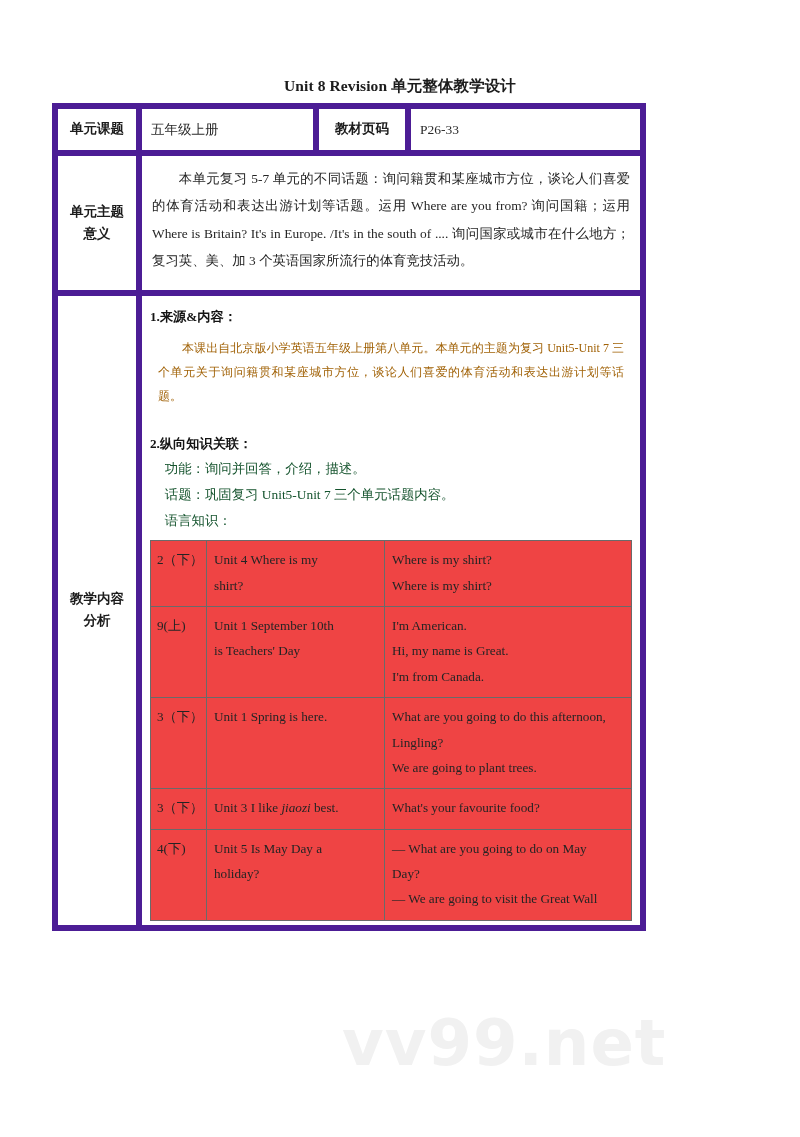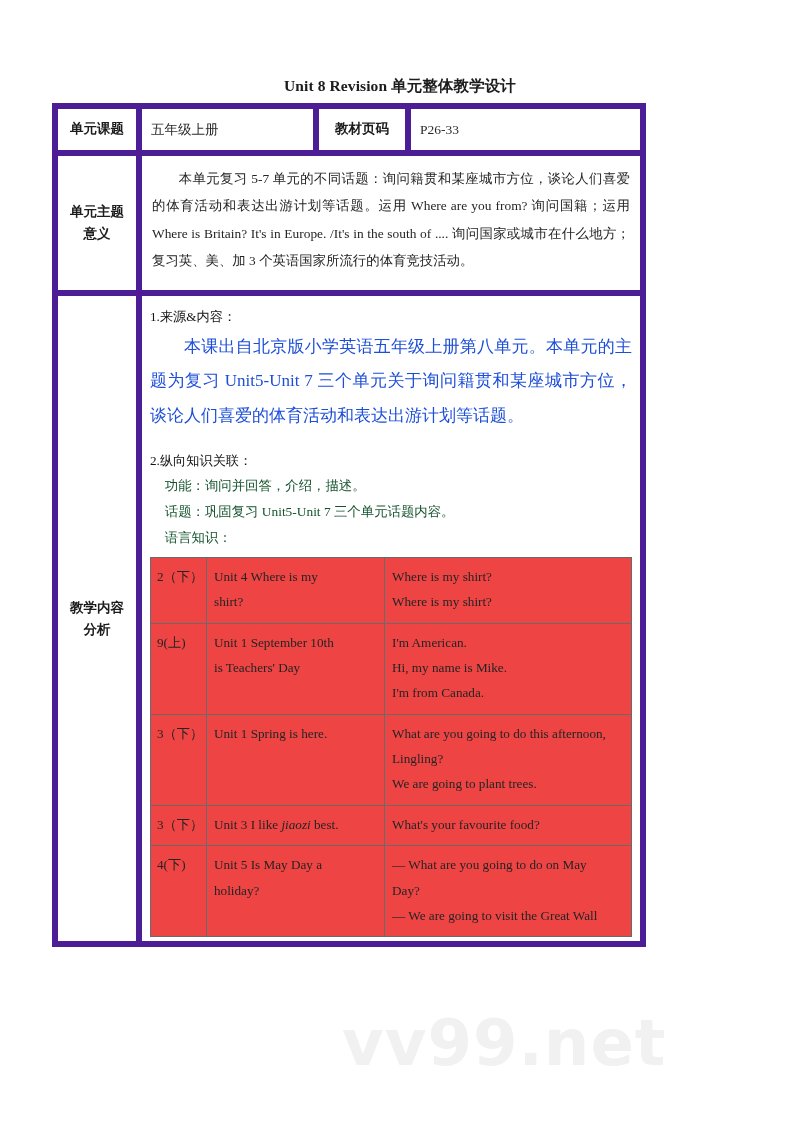--- a/index.html
+++ b/index.html
@@ -101,32 +101,32 @@
     margin: 0;
   }
 
   
   .analysis-cell {
     padding: 8px 8px 4px 8px !important;
     vertical-align: top !important;
   }
   .sec-heading {
     font-size: 13.2px;
-    font-weight: 400;
+    font-weight: 700;
     color: #141414;
     margin: 2px 0 2px 0;
     line-height: 1.6;
   }
   .sec-para {
-    font-size: 17px;
+    font-size: 12px;
     line-height: 2.04;
     text-indent: 2em;
     text-align: justify;
-    color: #1d4ed8;
-    margin: 0;
+    color: #a16207;
+    margin: 8px;
   }
   .sec-line {
     font-size: 13.4px;
     line-height: 1.95;
     color: #14532d;
     margin: 0;
     padding-left: 1.1em;
   }
   .spacer-sm { height: 14px; }
 
@@ -226,21 +226,21 @@
                   </td>
                 </tr>
                 <tr>
                   <td class="grade">9(上)</td>
                   <td>
                     <p>Unit 1 September 10th</p>
                     <p>is Teachers' Day</p>
                   </td>
                   <td>
                     <p>I'm American.</p>
-                    <p>Hi, my name is Mike.</p>
+                    <p>Hi, my name is Great.</p>
                     <p>I'm from Canada.</p>
                   </td>
                 </tr>
                 <tr>
                   <td class="grade">3（下）</td>
                   <td>
                     <p>Unit 1 Spring is here.</p>
                   </td>
                   <td>
                     <p>What are you going to do this afternoon,</p>

